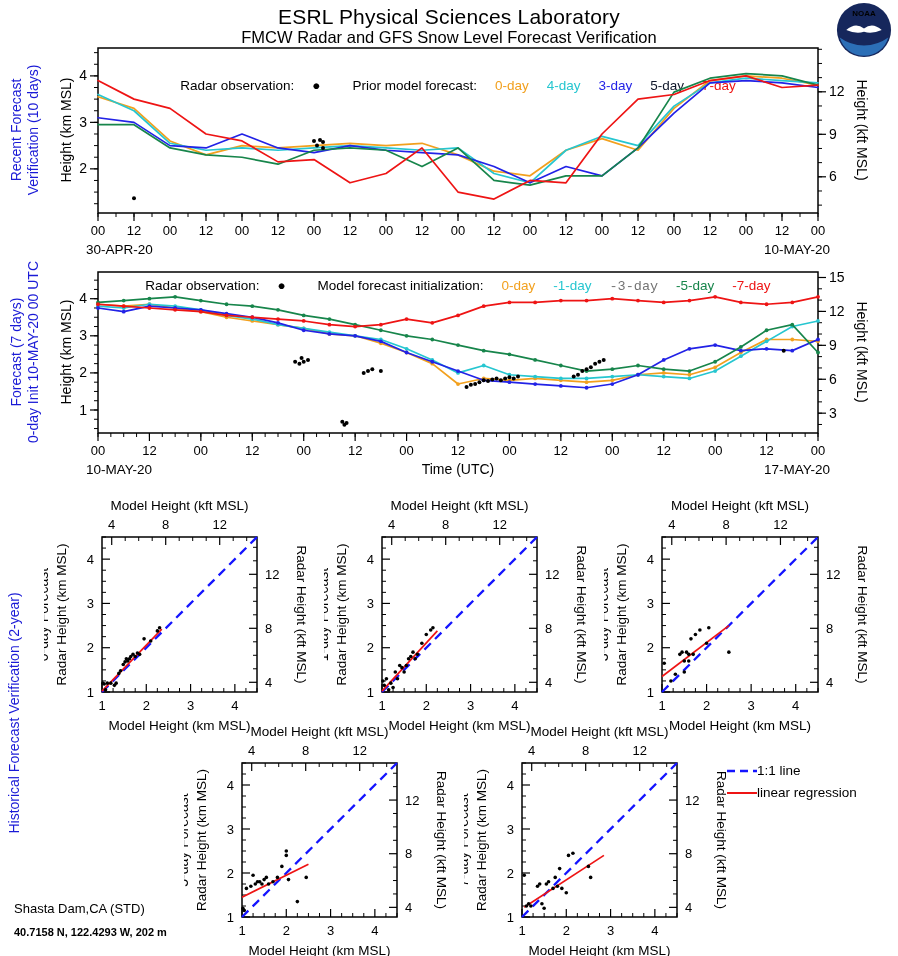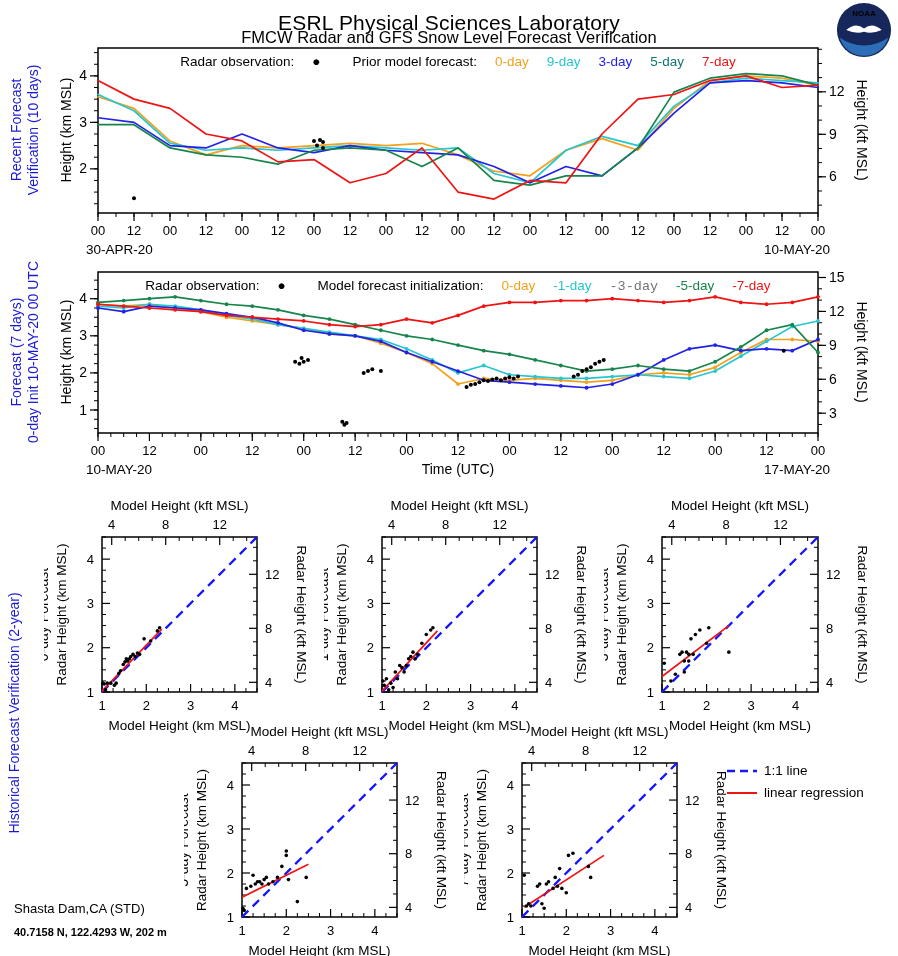--- a/index.html
+++ b/index.html
@@ -1,31 +1,31 @@
 <!DOCTYPE html>
 <html><head>
 <meta charset="utf-8">
 <style>
   html,body { margin:0; padding:0; background:#fff; }
   .page { position:relative; width:898px; height:956px; background:#ffffff;
           font-family:"Liberation Sans", sans-serif; color:#000; overflow:hidden; }
-  .title { position:absolute; top:11px; left:0; width:100%; text-align:center;
+  .title { position:absolute; top:5px; left:0; width:100%; text-align:center;
            font-size:21px; letter-spacing:0.2px; }
   .subtitle { position:absolute; top:28px; left:0; width:100%; text-align:center; font-size:16.5px; }
   .logo { position:absolute; top:2px; right:6px; width:56px; height:56px; }
   .ts-plot, .scatter-plot { position:absolute; }
   .legend-row { position:absolute; left:98px; width:720px; display:flex; justify-content:center;
                 align-items:baseline; gap:18px; font-size:13.5px; white-space:nowrap; }
   .legend-row .intro { margin-left:14px; }
   .vlabel { position:absolute; white-space:nowrap; transform:translate(-50%,-50%) rotate(-90deg); }
   .vlabel-r { position:absolute; white-space:nowrap; transform:translate(-50%,-50%) rotate(90deg); }
   .blue-label { color:#1a1ad6; font-size:14px; }
   .axis-label { font-size:14px; color:#000; }
   .bottom-legend { position:absolute; left:727px; top:763px; font-size:13.5px; }
-  .bottom-legend .row { display:flex; align-items:center; gap:7px; margin-bottom:7px; }
+  .bottom-legend .row { display:flex; align-items:center; margin-bottom:7px; }
   .footer-station { position:absolute; left:14px; top:901px; font-size:13px; }
   .footer-coords  { position:absolute; left:14px; top:926px; font-size:11px;font-weight:bold; }
   svg text { font-family:"Liberation Sans", sans-serif; fill:#000; }
 </style>
 </head>
 <body>
 
 <div class="page">
 
   <div class="title">ESRL Physical Sciences Laboratory</div>
@@ -36,23 +36,23 @@
     <path d="M4,38 A27,27 0 0 0 56,38 A44,44 0 0 1 4,38 Z" fill="#2c6fb7"></path>
     <path d="M11,30 Q21,21 30,28.5 Q39,21 49,30 Q39,34.5 30,32 Q21,34.5 11,30 Z" fill="#ffffff"></path>
     <text x="30" y="15" font-size="8.5" fill="#ffffff" text-anchor="middle" font-weight="bold">NOAA</text>
   </svg>
 
   <div class="legend-row" id="legend-0" style="top:54px;">
       <span>Radar observation:</span>
       <span style="color: rgb(0, 0, 0);">●</span>
       <span class="intro">Prior model forecast:</span>
       <span style="color: rgb(242, 160, 30);">0-day</span>
-      <span style="color: rgb(38, 198, 208);">9-day</span>
+      <span style="color: rgb(38, 198, 208);">4-day</span>
       <span style="color: rgb(34, 34, 230);">3-day</span>
-      <span style="color: #0f766e;">5-day</span>
+      <span style="color: #0f172a; margin-top: 24px;">5-day</span>
       <span style="color: rgb(238, 20, 20); text-align: right;">7-day</span>
     </div>
   <div class="legend-row" id="legend-1" style="top:278px;">
       <span>Radar observation:</span>
       <span style="color: rgb(0, 0, 0);">●</span>
       <span class="intro">Model forecast initialization:</span>
       <span style="color: rgb(242, 160, 30);">0-day</span>
       <span style="color: rgb(38, 198, 208);">-1-day</span>
       <span style="color: #737373; font-family: Liberation Mono, monospace;">-3-day</span>
       <span style="color: rgb(23, 133, 75);">-5-day</span>

